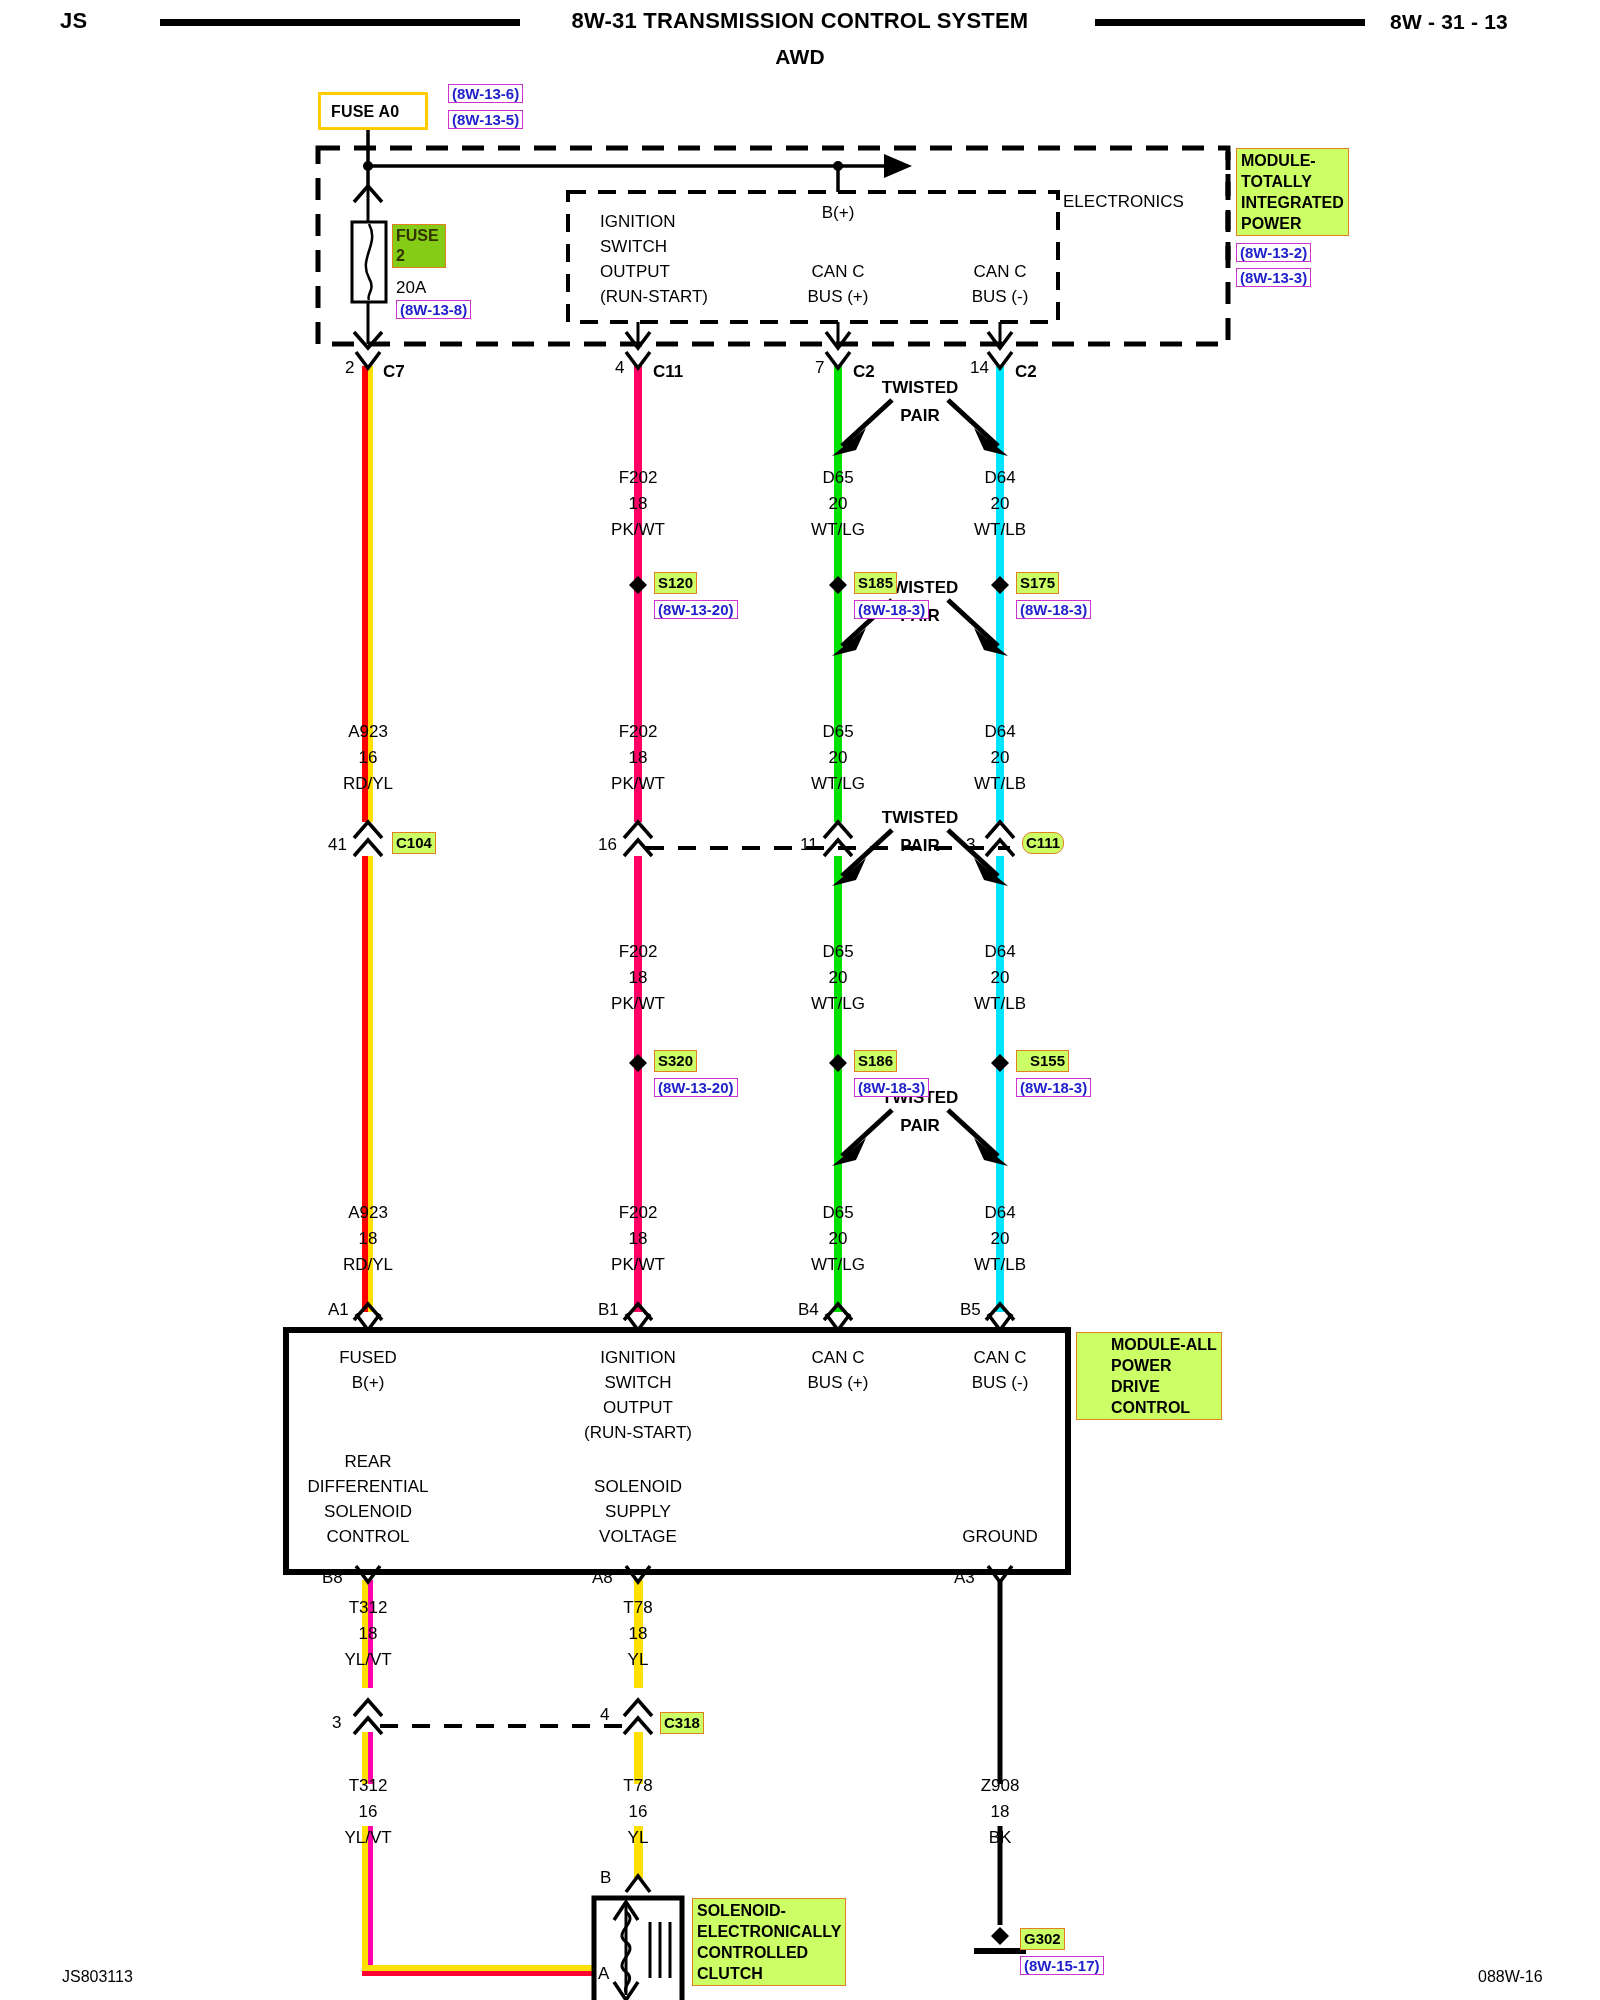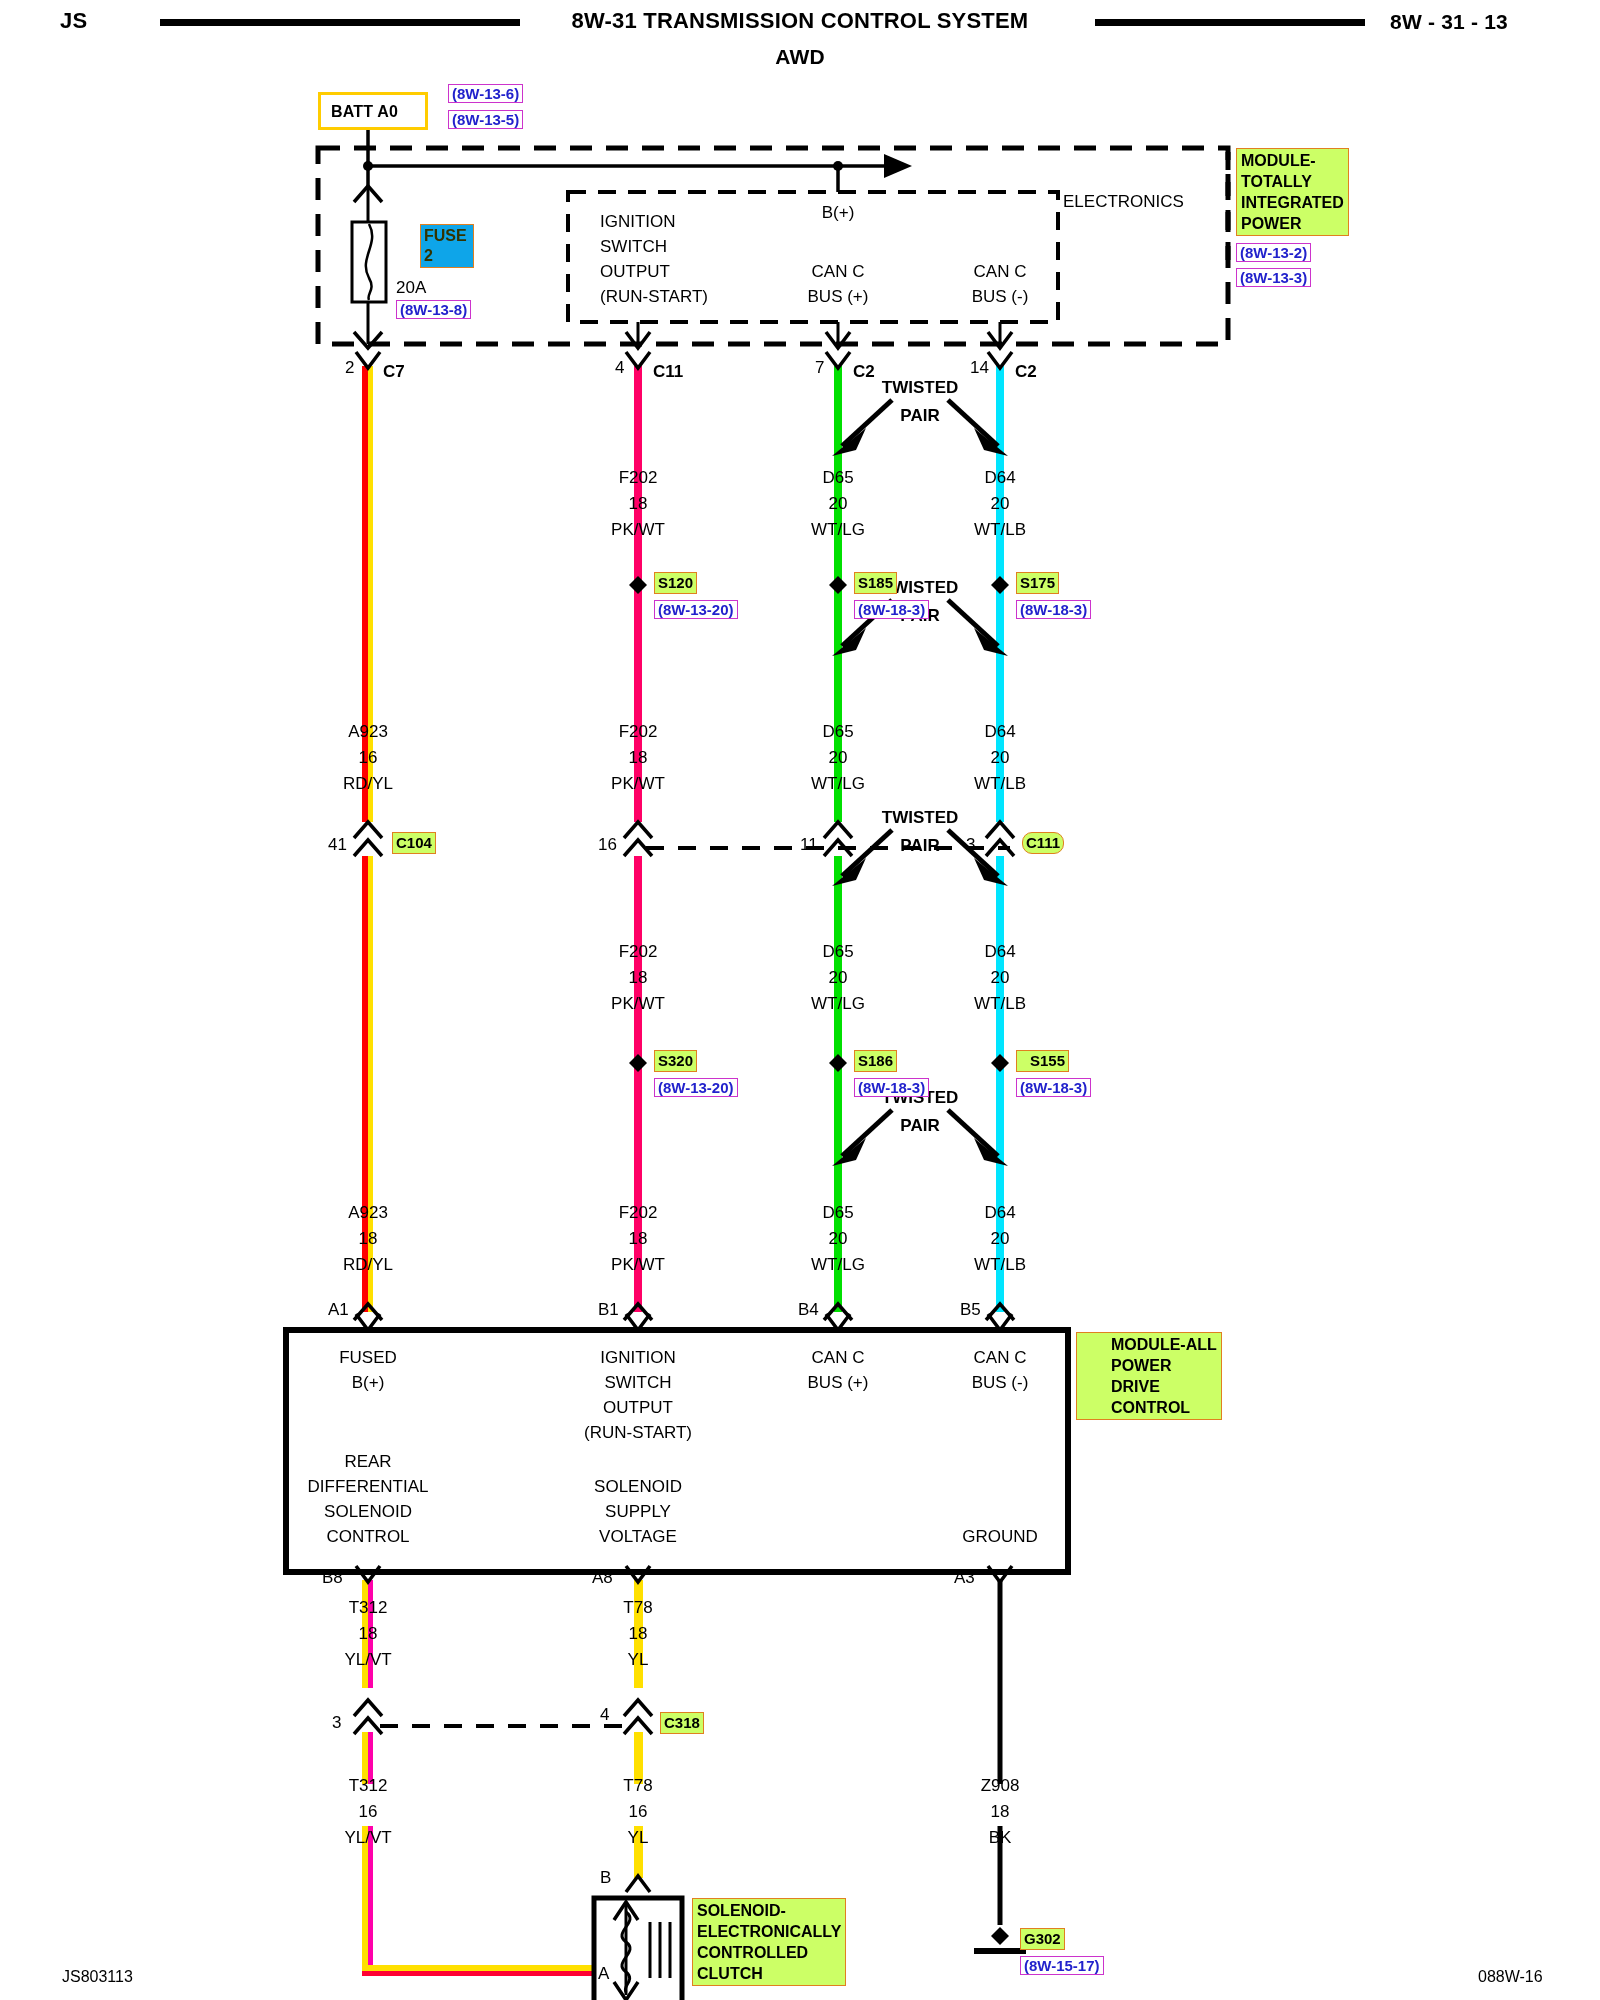--- a/index.html
+++ b/index.html
@@ -18,40 +18,40 @@
   .batt-box{position:absolute;border:3px solid #ffcc00;box-sizing:border-box;background:#fff;}
 
   
   .tag{position:absolute;font-size:15px;font-weight:bold;color:#000;
        background:#ccff66;border:1px solid #e08020;padding:1px 3px;line-height:18px;white-space:nowrap;}
   .tag-multi{position:absolute;font-size:16px;font-weight:bold;color:#000;
        background:#ccff66;border:1px solid #e08020;padding:1px 4px;line-height:21px;white-space:nowrap;}
   .ref{position:absolute;font-size:15px;font-weight:bold;color:#2222cc;
        background:#ffffff;border:1px solid #cc33cc;padding:0px 3px;line-height:17px;white-space:nowrap;}
   .fusetag{position:absolute;font-size:16px;font-weight:bold;color:#333300;
-       background:#0ea5e9;border:1px solid #e08020;line-height:20px;white-space:nowrap;
-       padding:1px 3px;text-align:left;margin-left:28px;}
+       background:#84cc16;border:1px solid #e08020;line-height:20px;white-space:nowrap;
+       padding:1px 3px;text-align:left;}
 
   .lbl{position:absolute;font-size:17px;white-space:nowrap;}
   .lblb{position:absolute;font-size:17px;font-weight:bold;white-space:nowrap;}
   .footer{position:absolute;font-size:16px;}
   svg{position:absolute;overflow:visible;}
 </style>
 </head>
 <body>
 
 <div class="t" id="hdr-js">JS</div>
 <div class="hrule" style="left:160px;width:360px;"></div>
 <div class="t" id="hdr-title">8W-31 TRANSMISSION CONTROL SYSTEM</div>
 <div class="hrule" style="left:1095px;width:270px;"></div>
 <div class="t" id="hdr-page">8W - 31 - 13</div>
 <div class="t" id="hdr-sub">AWD</div>
 
 <div class="batt-box" style="left:318px;top:92px;width:110px;height:38px;"></div>
-<div class="t tb" style="left:331px;top:103px;font-size:16px;">BATT A0</div>
+<div class="t tb" style="left:331px;top:103px;font-size:16px;">FUSE A0</div>
 <div class="ref" style="left:448px;top:84px;">(8W-13-6)</div>
 <div class="ref" style="left:448px;top:110px;">(8W-13-5)</div>
 
 <svg style="left:0;top:0;width:1600px;height:2000px;pointer-events:none;">
 
   <rect x="318" y="148" width="910" height="196" fill="none" stroke="#000" stroke-width="5" stroke-dasharray="22,14"></rect>
 
   <rect x="568" y="192" width="490" height="130" fill="none" stroke="#000" stroke-width="4" stroke-dasharray="18,12"></rect>
 
   <line x1="368" y1="130" x2="368" y2="190" stroke="#000" stroke-width="3.5"></line>

